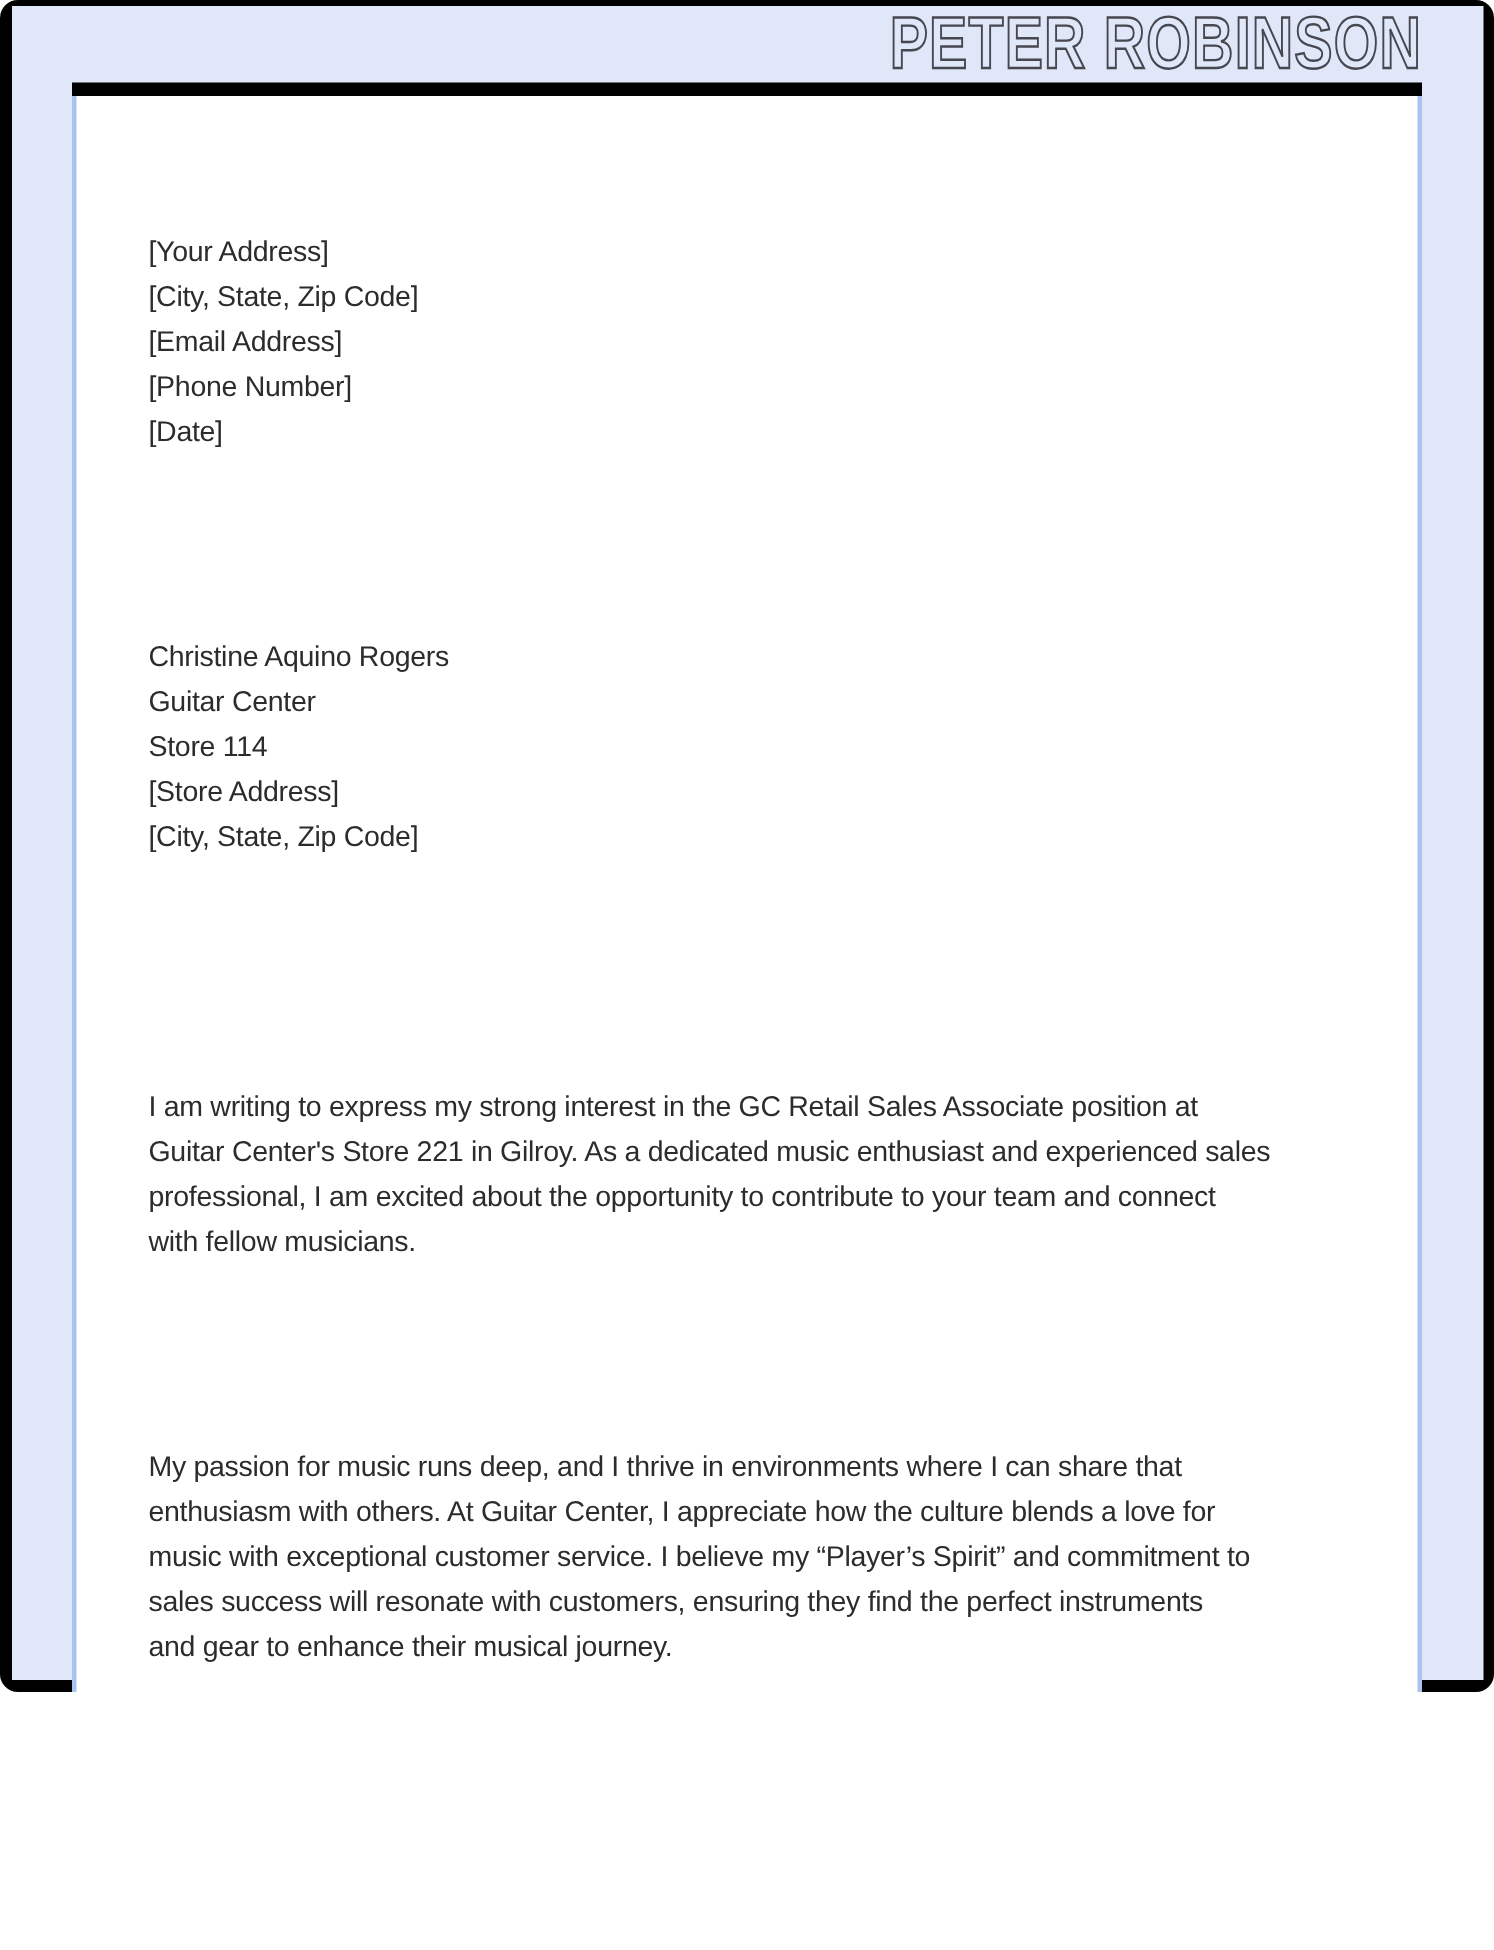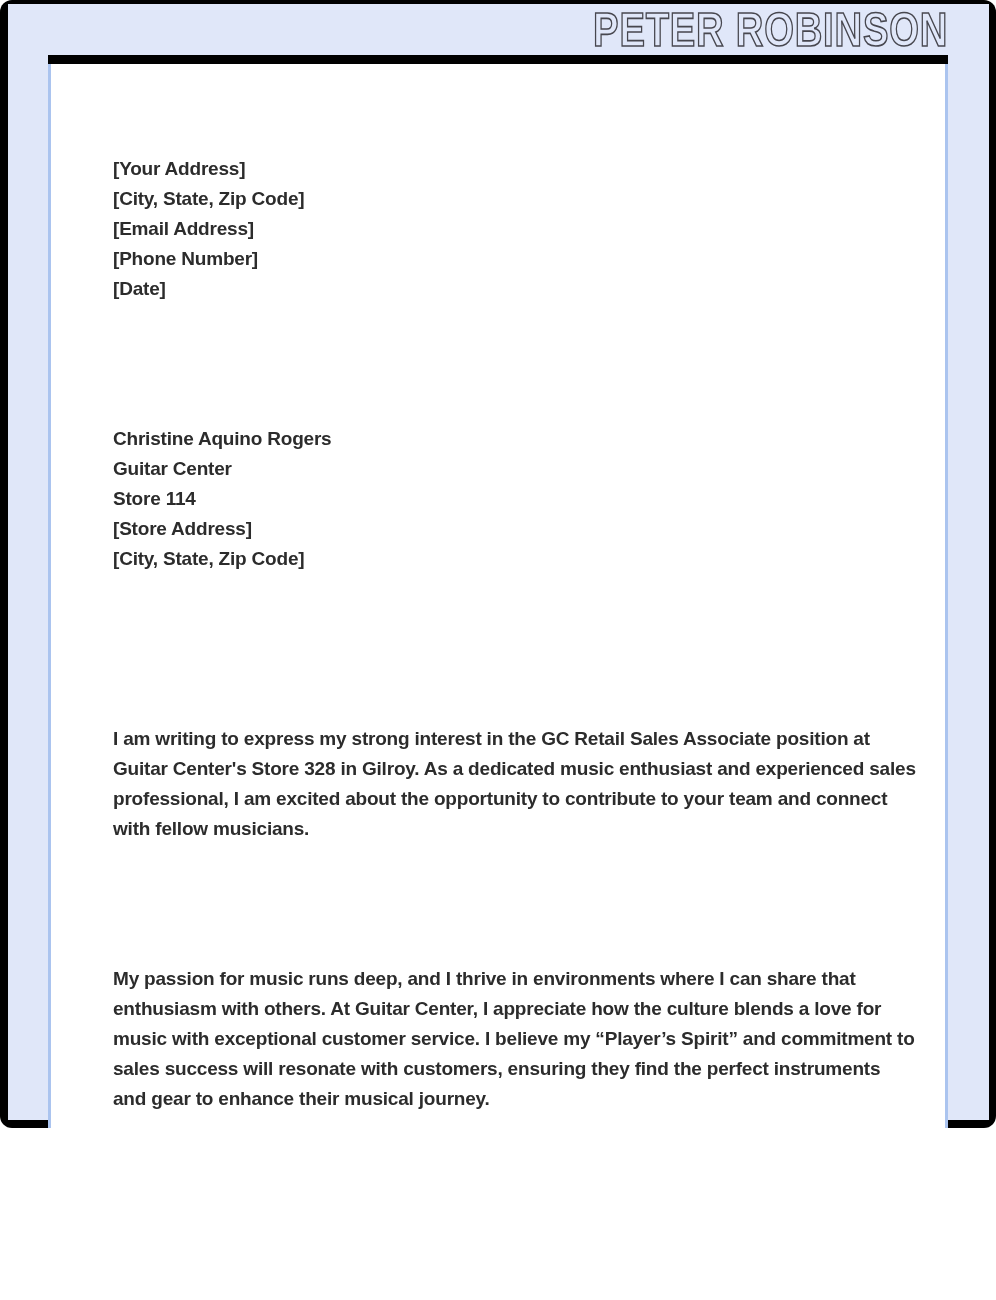--- a/index.html
+++ b/index.html
@@ -55,21 +55,21 @@
     position: absolute;
     left: 99px; top: 94px;
     width: 846px;
     font-size: 19px;
     line-height: 30px;
     letter-spacing: -0.2px;
     color: #2c2c2c;
     white-space: pre;
   }
 
-  .letter .block { margin: 0 0 30px 14px; font-weight: bold; }
+  .letter .block { margin: 0 0 30px 0; }
 
   .watermark {
     position: absolute;
     top: 1243px;
     right: 58px;
     font-size: 15.5px;
     color: #3b3b3b;
   }
 </style>
 </head>
@@ -92,21 +92,21 @@
 [Date]</div>
 
     <div class="block">Christine Aquino Rogers
 Guitar Center
 Store 114
 [Store Address]
 [City, State, Zip Code]</div>
 
 
     <div class="block">I am writing to express my strong interest in the GC Retail Sales Associate position at
-Guitar Center's Store 328 in Gilroy. As a dedicated music enthusiast and experienced sales
+Guitar Center's Store 221 in Gilroy. As a dedicated music enthusiast and experienced sales
 professional, I am excited about the opportunity to contribute to your team and connect
 with fellow musicians.</div>
 
     <div class="block">My passion for music runs deep, and I thrive in environments where I can share that
 enthusiasm with others. At Guitar Center, I appreciate how the culture blends a love for
 music with exceptional customer service. I believe my “Player’s Spirit” and commitment to
 sales success will resonate with customers, ensuring they find the perfect instruments
 and gear to enhance their musical journey.</div>
 
     

